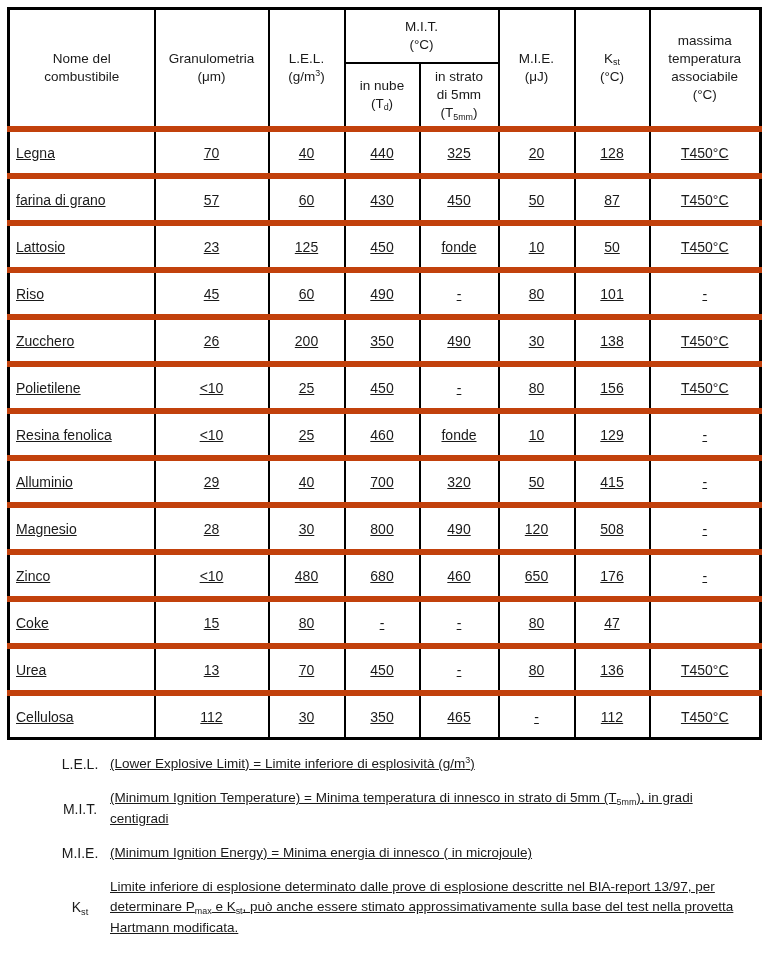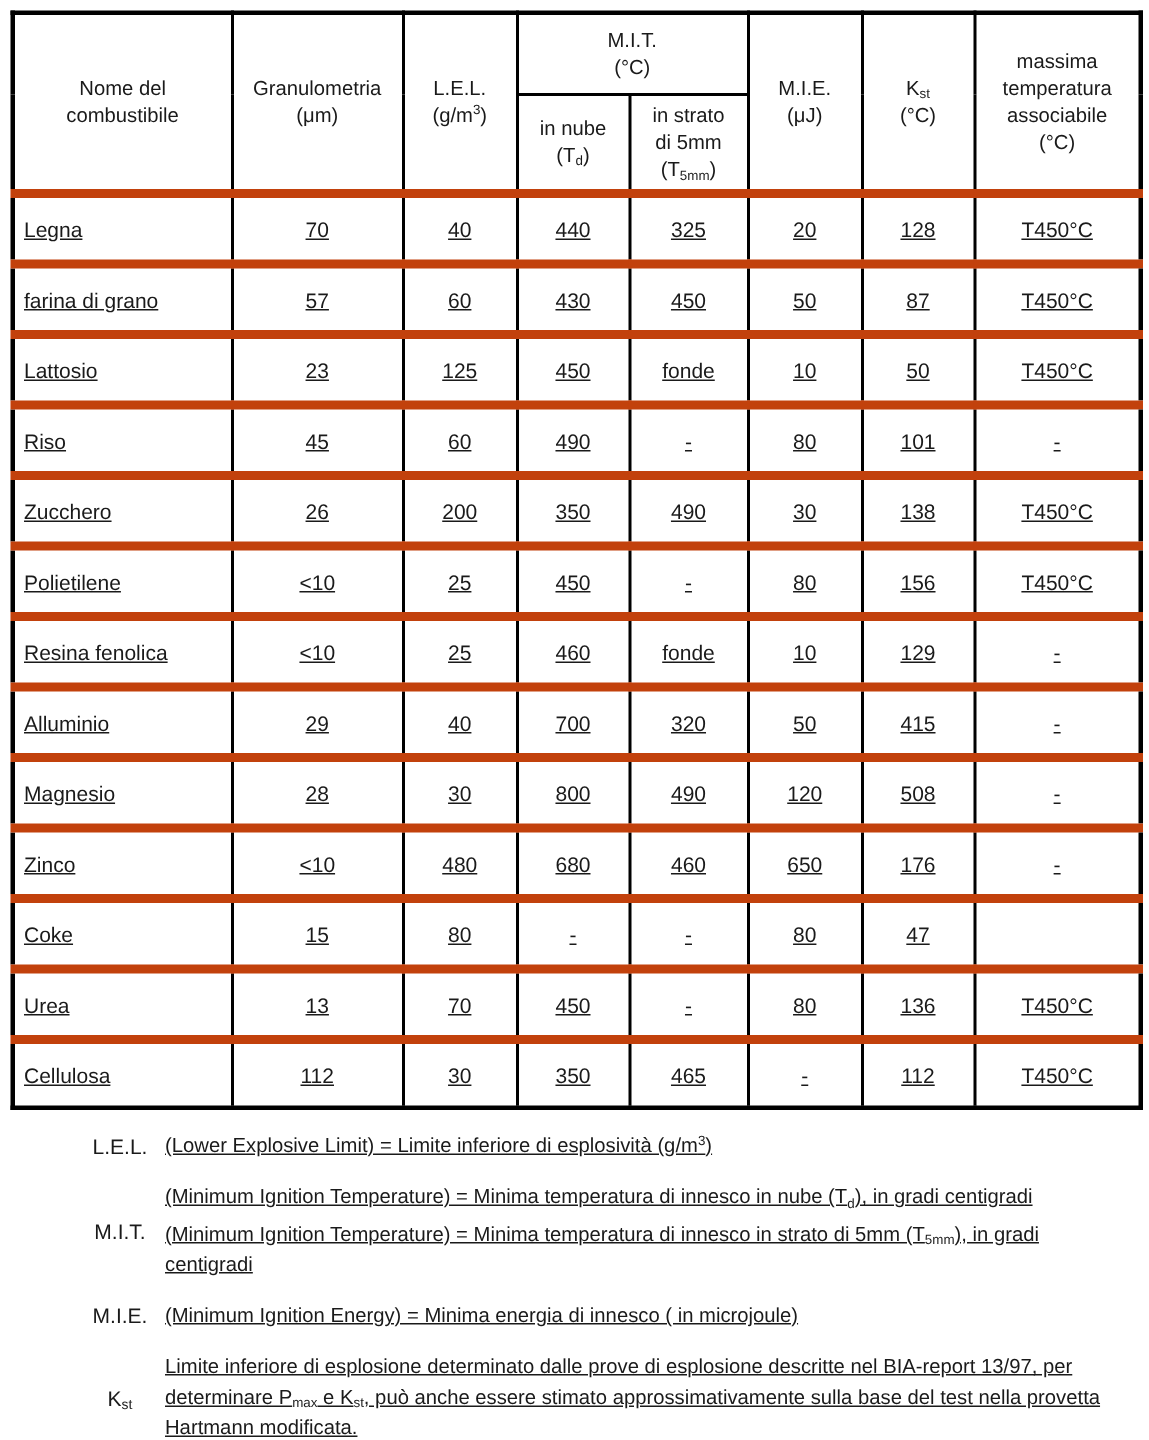--- a/index.html
+++ b/index.html
@@ -282,21 +282,20 @@
     <div class="note-row">
       <div class="note-label">L.E.L.</div>
       <div class="note-text">
         <p><span>(Lower Explosive Limit) = Limite inferiore di esplosività (g/m</span><sup>3</sup><span>)</span></p>
       </div>
     </div>
 
     <div class="note-row">
       <div class="note-label">M.I.T.</div>
       <div class="note-text">
-        <p><span>(Minimum Ignition Temperature) = Minima temperatura di innesco in nube (T</span><sub>d</sub><span>), in gradi centigradi</span></p>
         <p><span>(Minimum Ignition Temperature) = Minima temperatura di innesco in strato di 5mm (T</span><sub>5mm</sub><span>), in gradi centigradi</span></p>
       </div>
     </div>
 
     <div class="note-row">
       <div class="note-label">M.I.E.</div>
       <div class="note-text">
         <p>(Minimum Ignition Energy) = Minima energia di innesco ( in microjoule)</p>
       </div>
     </div>

